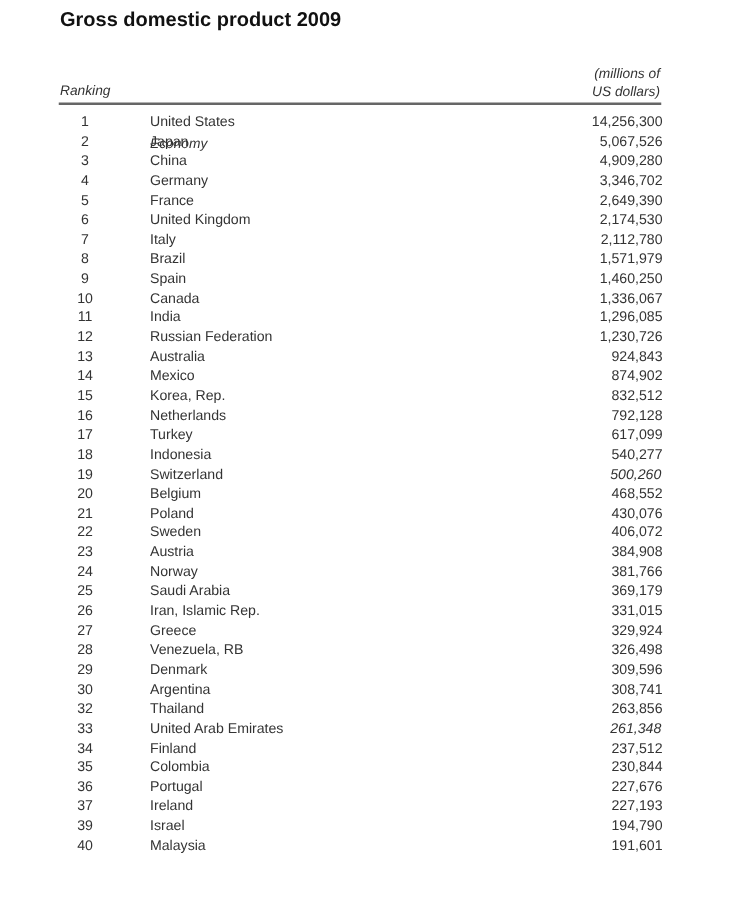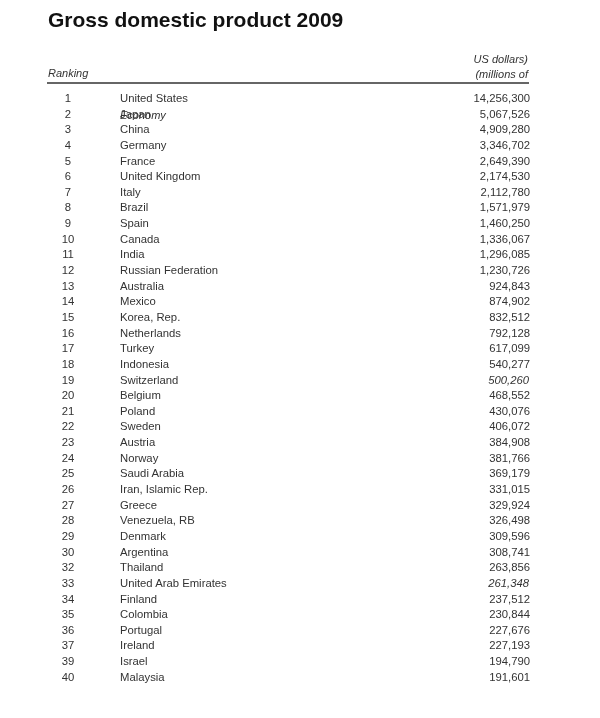--- a/index.html
+++ b/index.html
@@ -1,40 +1,40 @@
 <!DOCTYPE html>
 <html><head>
 <meta charset="utf-8">
 <style>
   html, body { margin: 0; padding: 0; background: #ffffff; }
   body { width: 600px; height: 718px; overflow: hidden; position: relative;
          font-family: "Liberation Sans", sans-serif; color: #222; }
-  .title { position: absolute; left: 48px; top: 8px; font-size: 21px; font-weight: bold; color: #111; margin: 0; }
+  .title { position: absolute; left: 48px; top: 8px; font-size: 16px; font-weight: bold; color: #111; margin: 0; }
   .hdr { position: absolute; font-style: italic; font-size: 11px; color: #333; }
   .hdr-rank { left: 48px; top: 67px; }
   .hdr-econ { left: 120px; top: 67px; margin-top: 42px; }
   .hdr-val { right: 72px; top: 52px; text-align: right; line-height: 14.5px; width: 120px; }
   .rule { position: absolute; left: 47px; top: 82px; width: 482px; height: 2px; background: #666; }
   .rows { position: absolute; left: 0; top: 91px; width: 600px; }
   .row { position: relative; height: 15.65px; font-size: 11.3px; line-height: 15.65px; color: #333; }
   .rank { position: absolute; left: 58px; width: 20px; text-align: center; }
   .econ { position: absolute; left: 120px; }
   .val { position: absolute; right: 70px; text-align: right; }
   .val.est { font-style: italic; right: 71px; }
 </style>
 </head>
 <body>
 
 <h1 class="title">Gross domestic product 2009</h1>
 
 <div class="hdr hdr-rank">Ranking</div>
 <div class="hdr hdr-econ">Economy</div>
 <div class="hdr hdr-val">
+  <div>(millions of</div>
   <div>US dollars)</div>
-  <div>(millions of</div>
 </div>
 <div class="rule"></div>
 
 <div class="rows" id="rows">
     <div class="row">
       <span class="rank">1</span>
       <span class="econ">United States</span>
       <span class="val">14,256,300</span>
     </div>
     <div class="row">

